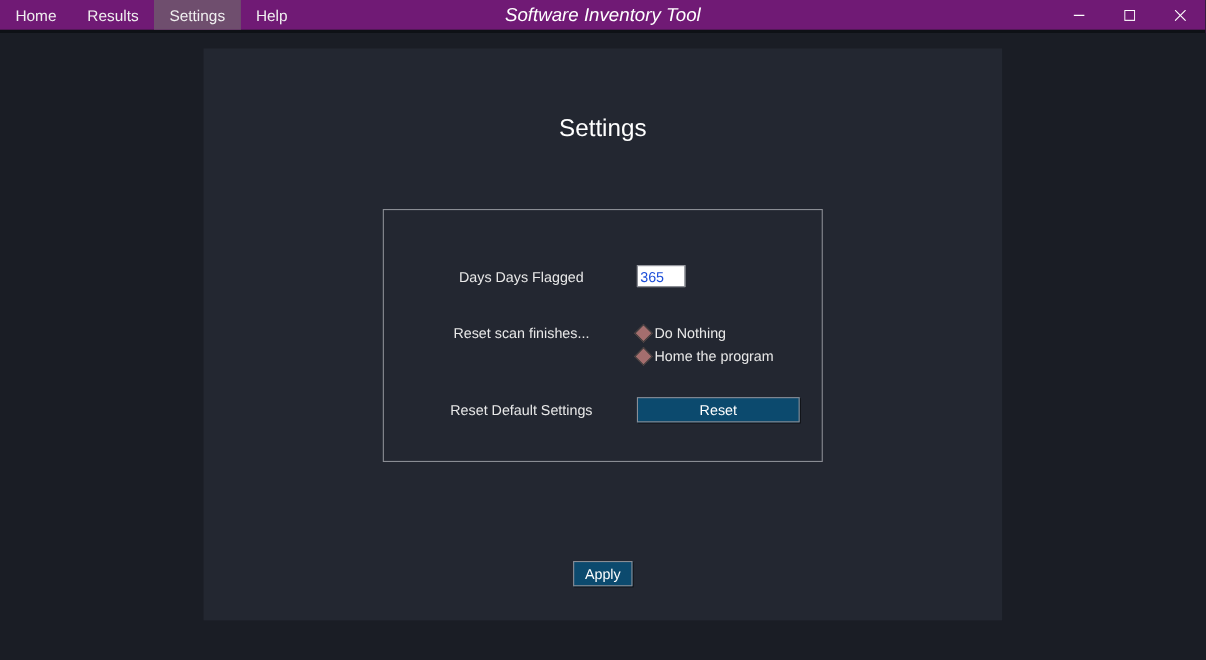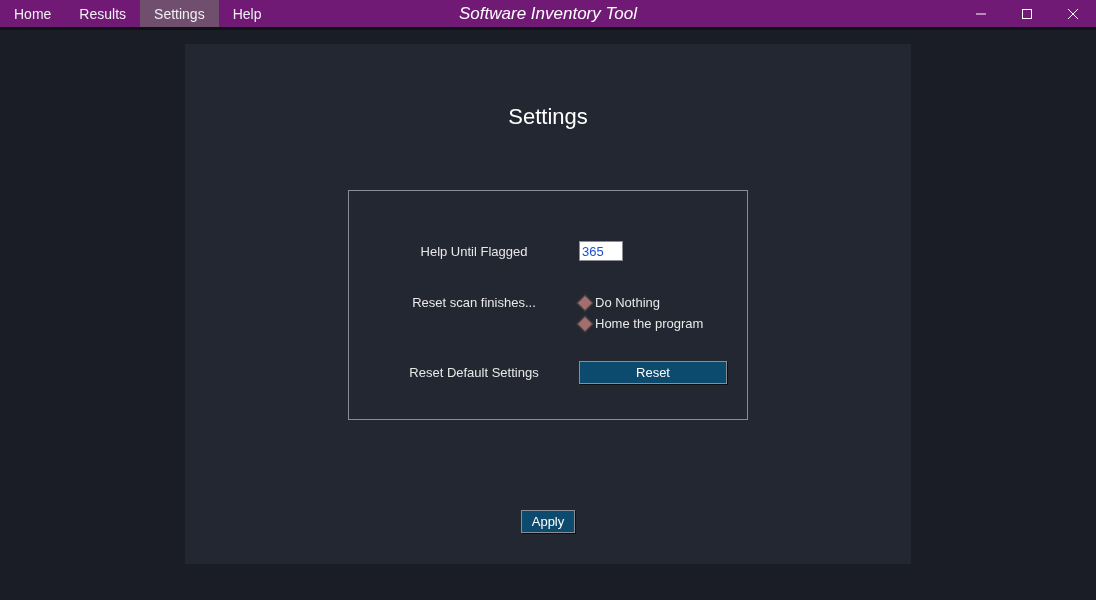--- a/index.html
+++ b/index.html
@@ -181,21 +181,21 @@
   </div>
 </div>
 
 <div class="content-area">
   <div class="panel">
     <div class="panel-title">Settings</div>
 
     <div class="group-box">
 
       <div class="row row1">
-        <div class="row-label">Help Until Flagged</div>
+        <div class="row-label">Days Days Flagged</div>
         <div class="row-control">
           <input class="num-input" type="text" value="365" style="">
         </div>
       </div>
 
       <div class="row row2">
         <div class="row-label">Reset scan finishes...</div>
         <div class="row-control">
           <div class="radio-line">
             <div class="diamond"></div>

